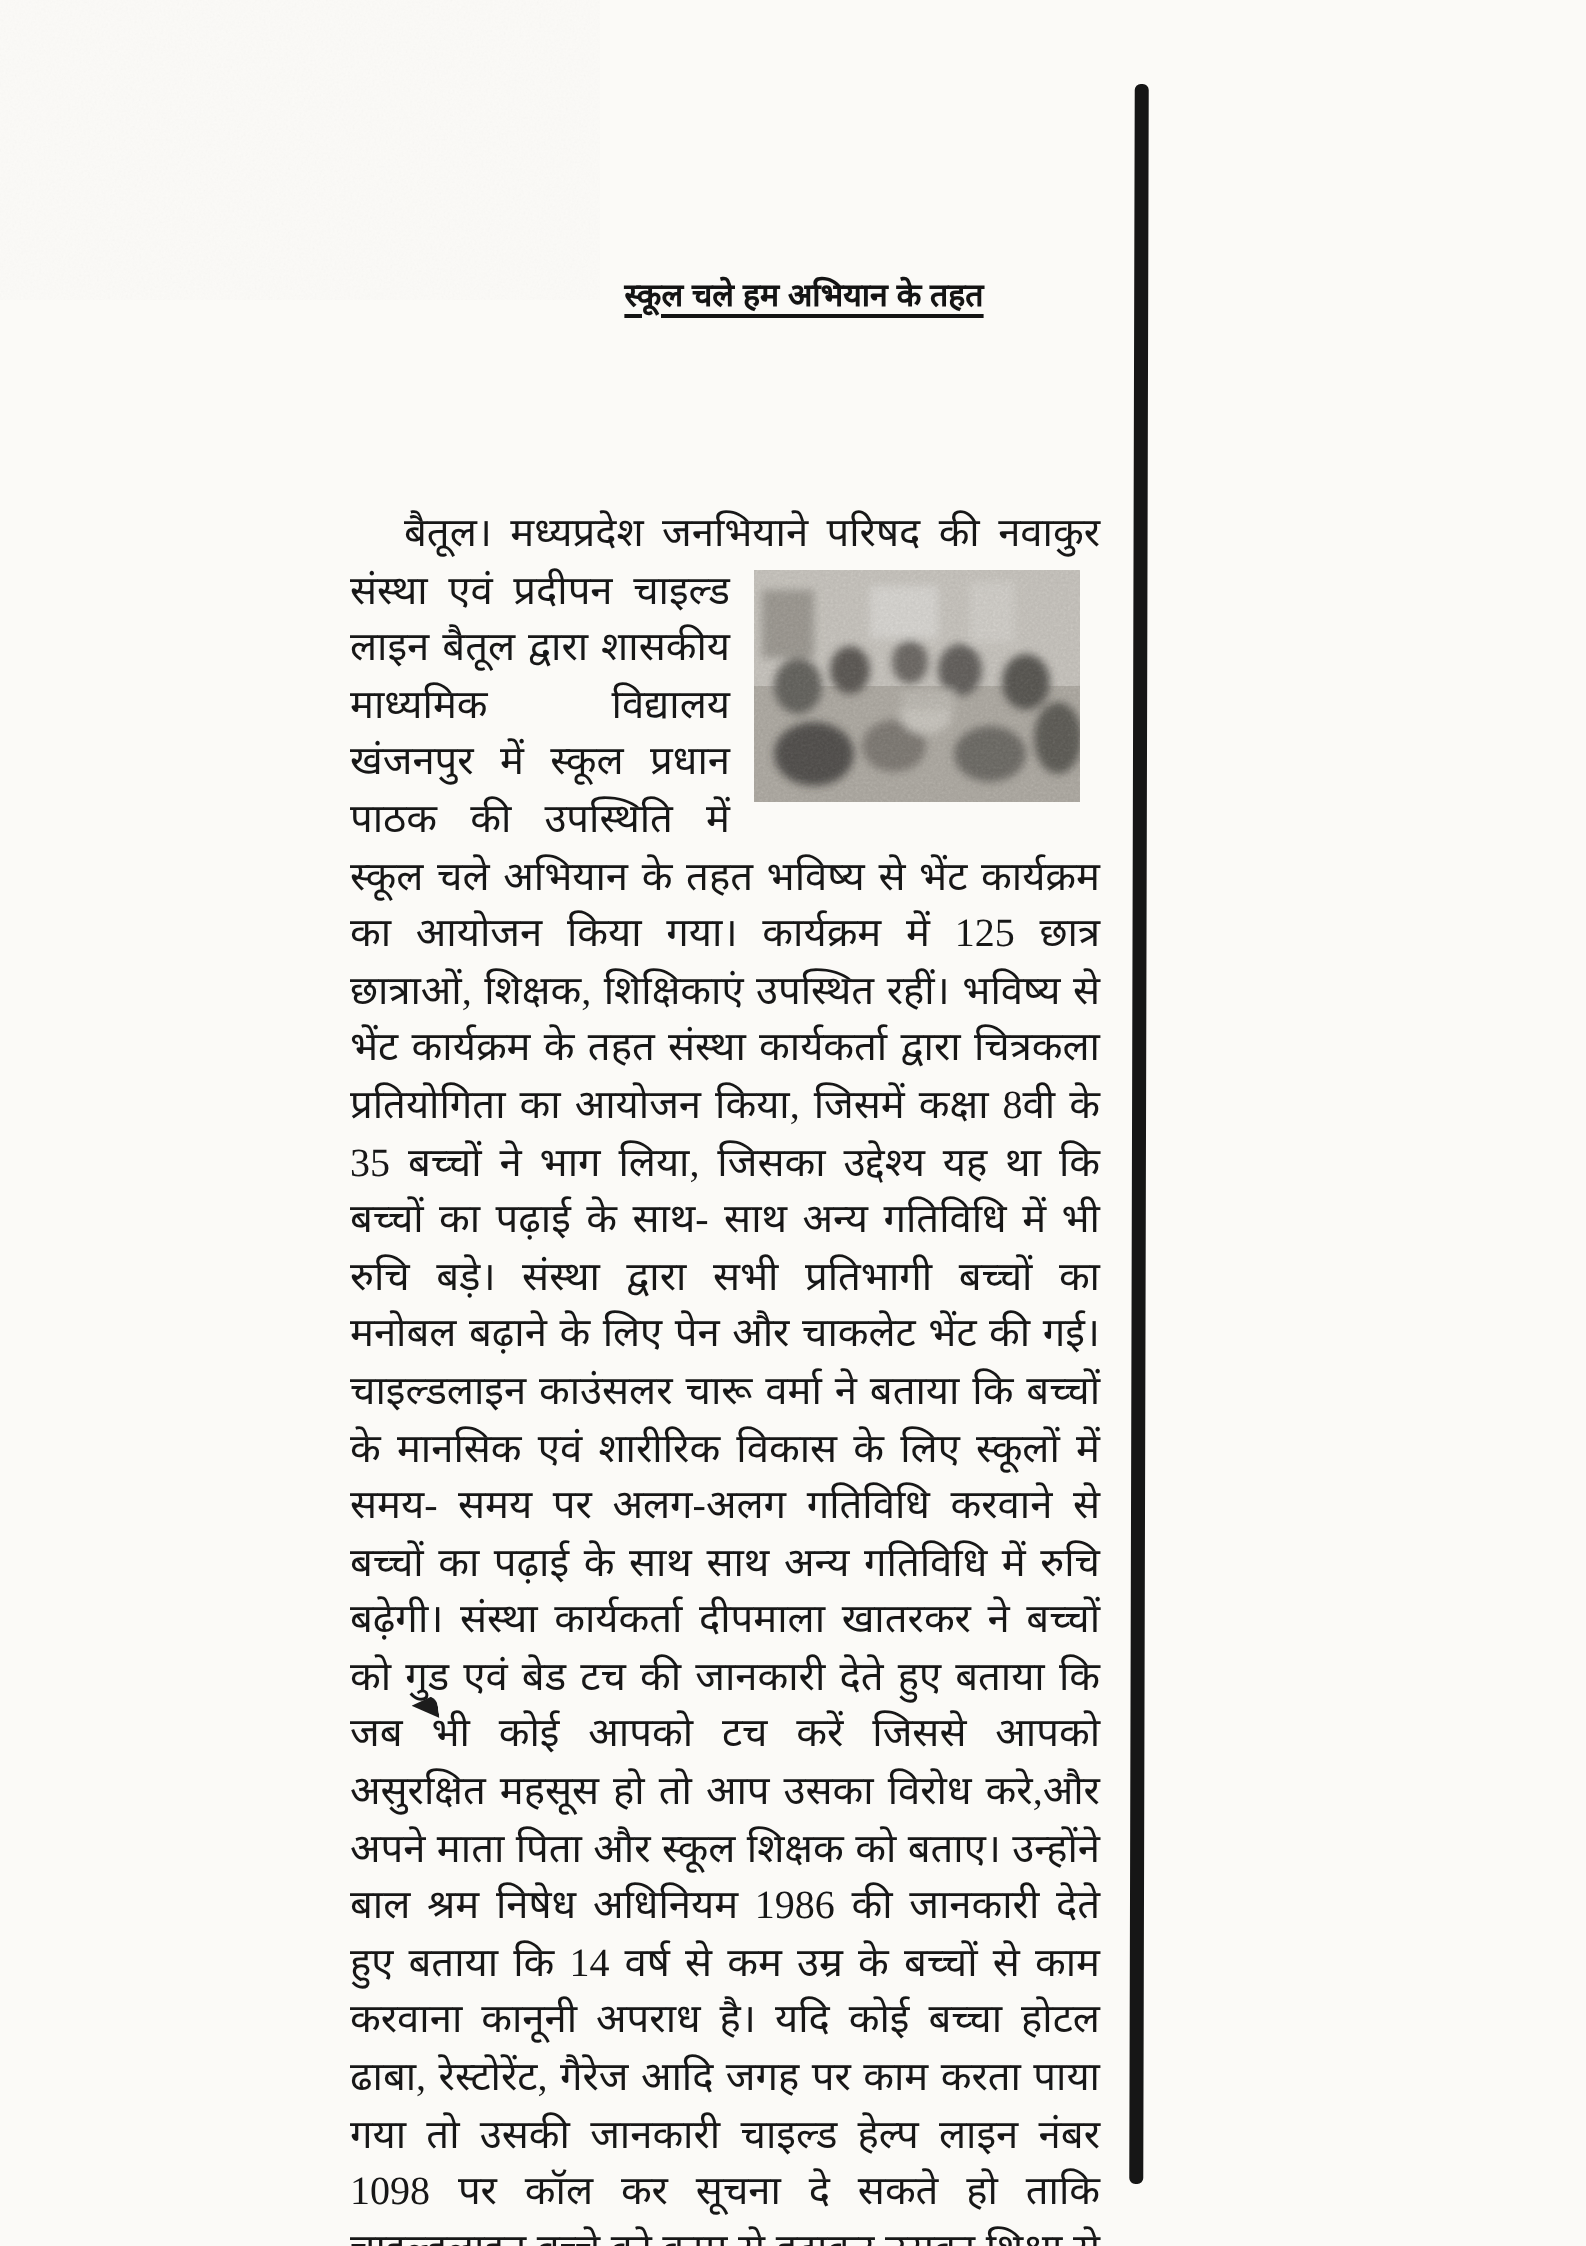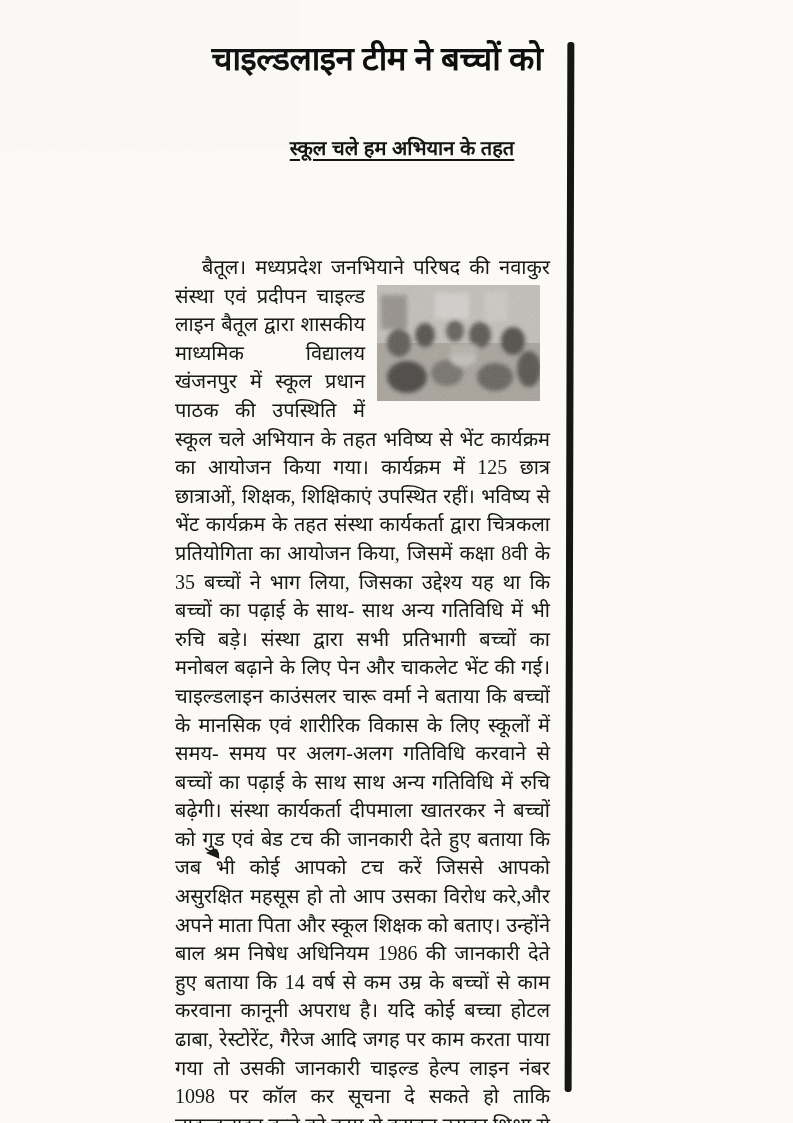--- a/index.html
+++ b/index.html
@@ -37,21 +37,21 @@
     font-size:33px;line-height:41px;
     color:#0e0e0e;
     letter-spacing:-.5px;
   }
   .subheads{
     position:absolute;
     left:222px;top:136px;width:360px;
     text-align:center;
     font-family:"Liberation Sans","DejaVu Sans",sans-serif;
     font-weight:700;
-    font-size:20px;line-height:25px;
+    font-size:16px;line-height:25px;
     color:#141414;
   }
   .subheads .sh{
     text-decoration:underline;
     text-decoration-thickness:1.5px;
     text-underline-offset:4px;
   }
   .body-col{
     position:absolute;
     left:158px;top:236px;width:409px;
@@ -83,21 +83,20 @@
   }
 </style>
 </head>
 <body>
 
 <div class="page">
 
   <div class="v-rule"></div>
 
   <div class="headline">
-    <div>चाइल्डलाइन टीम ने बच्चों को</div>
   </div>
 
   <div class="subheads">
     <div><span class="sh">स्कूल चले हम अभियान के तहत</span></div>
   </div>
 
   <div class="body-col">
     <p><span>बैतूल। मध्यप्रदेश जनभियाने परिषद की</span>
       <span class="photo">
         <svg viewBox="0 0 163 116" preserveAspectRatio="none">

